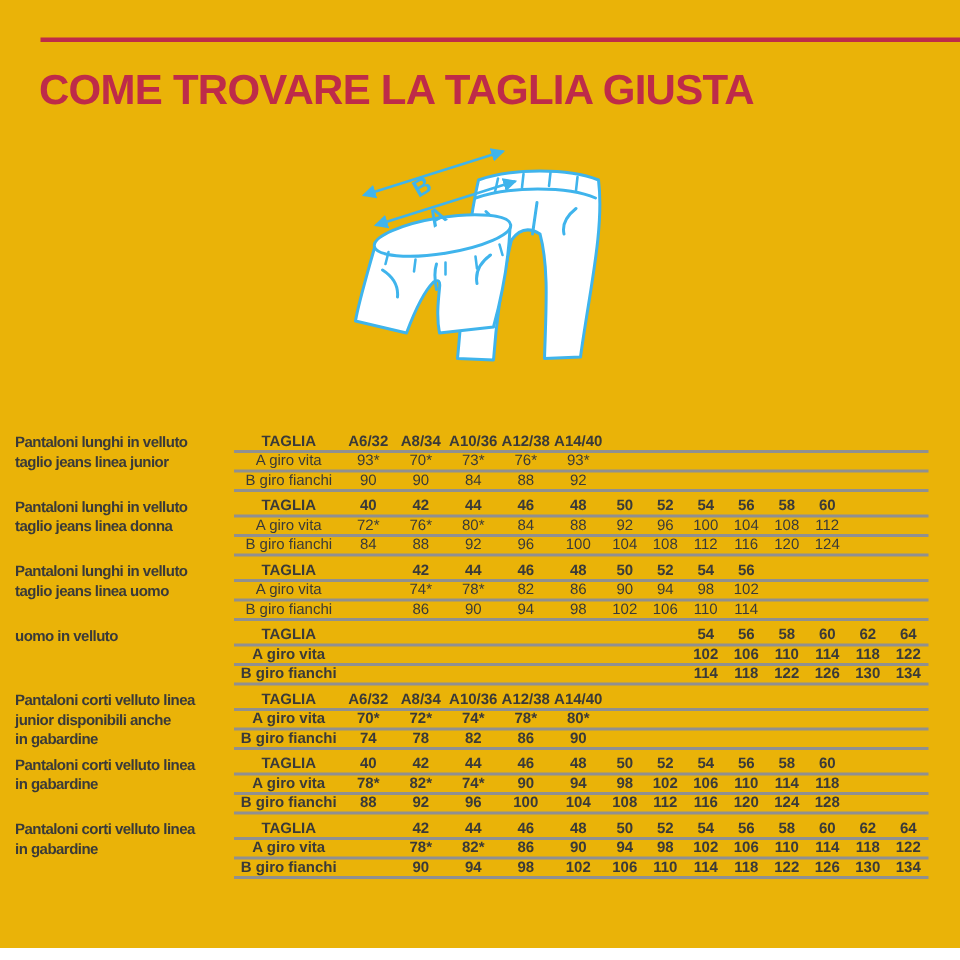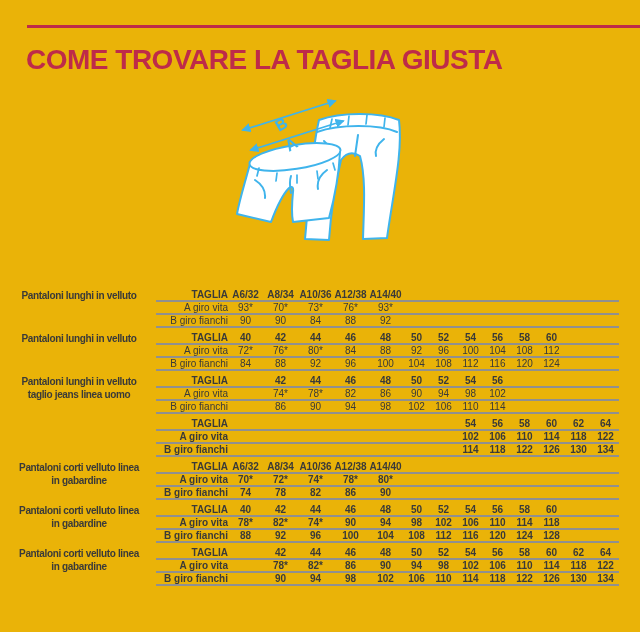--- a/index.html
+++ b/index.html
@@ -21,32 +21,32 @@
   .illo{position:absolute;left:233px;top:90px;width:180px;height:158px;}
   .illo .st{stroke:var(--blue);stroke-width:2;stroke-linecap:round;stroke-linejoin:round;}
   .illo .thin{stroke-width:1.7;}
   .illo .wf{fill:#fff;}
   .illo .nf{fill:none;}
   .illo .bluetext{fill:var(--blue);font-weight:bold;font-size:16px;font-family:"Liberation Sans",sans-serif;}
   .illo .ahead{fill:var(--blue);}
   .tables{position:absolute;left:10px;top:289px;width:620px;}
   .block{display:flex;align-items:flex-start;margin-bottom:4px;}
   .blk-label{
-    width:138px;margin-right:8px;text-align:center;
+    width:138px;margin-right:8px;text-align:left;
     font-weight:bold;font-size:10px;line-height:13px;letter-spacing:-0.35px;white-space:nowrap;
   }
   .blk-table{width:463px;}
   .trow{
     display:grid;
     grid-template-columns:72px 35px 35px 35px 35px 35px 27px 27px 27px 27px 27px 27px 27px 27px;
     height:11px;line-height:11px;font-size:10px;
     border-bottom:2px solid var(--line);
   }
   .trow .c{text-align:center;white-space:nowrap;overflow:visible;}
-  .trow .lab{text-align:right;padding-left:1px;}
+  .trow .lab{text-align:center;padding-left:1px;}
   .trow.head{font-weight:bold;}
   .block.boldall .trow{font-weight:bold;}
 </style>
 </head>
 <body>
 
 <div class="page">
 
   <div class="rule"></div>
 
@@ -80,20 +80,21 @@
       <line class="st nf thin" x1="18" y1="60" x2="110" y2="31" marker-start="url(#ah)" marker-end="url(#ah)"></line>
       <text class="bluetext" x="46" y="42" transform="rotate(-30 46 42)">B</text>
       <text class="bluetext" x="56" y="62" transform="rotate(-30 56 62)">A</text>
     </g>
   </svg>
 
   <div class="tables">
       <div class="block">
         <div class="blk-label">
           <div class="">Pantaloni lunghi in velluto</div>
+          <div class="">taglio jeans linea junior</div>
         </div>
         <div class="blk-table">
           <div class="trow head">
             <div class="c lab">TAGLIA</div>
             <div class="c">A6/32</div>
             <div class="c">A8/34</div>
             <div class="c">A10/36</div>
             <div class="c">A12/38</div>
             <div class="c">A14/40</div>
             <div class="c"></div>
@@ -135,20 +136,21 @@
             <div class="c"></div>
             <div class="c"></div>
             <div class="c"></div>
             <div class="c"></div>
           </div>
         </div>
       </div>
       <div class="block">
         <div class="blk-label">
           <div class="">Pantaloni lunghi in velluto</div>
+          <div class="">taglio jeans linea donna</div>
         </div>
         <div class="blk-table">
           <div class="trow head">
             <div class="c lab">TAGLIA</div>
             <div class="c">40</div>
             <div class="c">42</div>
             <div class="c">44</div>
             <div class="c">46</div>
             <div class="c">48</div>
             <div class="c">50</div>
@@ -245,20 +247,21 @@
             <div class="c">114</div>
             <div class="c"></div>
             <div class="c"></div>
             <div class="c"></div>
             <div class="c"></div>
           </div>
         </div>
       </div>
       <div class="block boldall">
         <div class="blk-label">
+          <div class="">uomo in velluto</div>
         </div>
         <div class="blk-table">
           <div class="trow head">
             <div class="c lab">TAGLIA</div>
             <div class="c"></div>
             <div class="c"></div>
             <div class="c"></div>
             <div class="c"></div>
             <div class="c"></div>
             <div class="c"></div>
@@ -300,20 +303,21 @@
             <div class="c">122</div>
             <div class="c">126</div>
             <div class="c">130</div>
             <div class="c">134</div>
           </div>
         </div>
       </div>
       <div class="block boldall">
         <div class="blk-label">
           <div class="">Pantaloni corti velluto linea</div>
+          <div class="">junior disponibili anche</div>
           <div class="">in gabardine</div>
         </div>
         <div class="blk-table">
           <div class="trow head">
             <div class="c lab">TAGLIA</div>
             <div class="c">A6/32</div>
             <div class="c">A8/34</div>
             <div class="c">A10/36</div>
             <div class="c">A12/38</div>
             <div class="c">A14/40</div>

